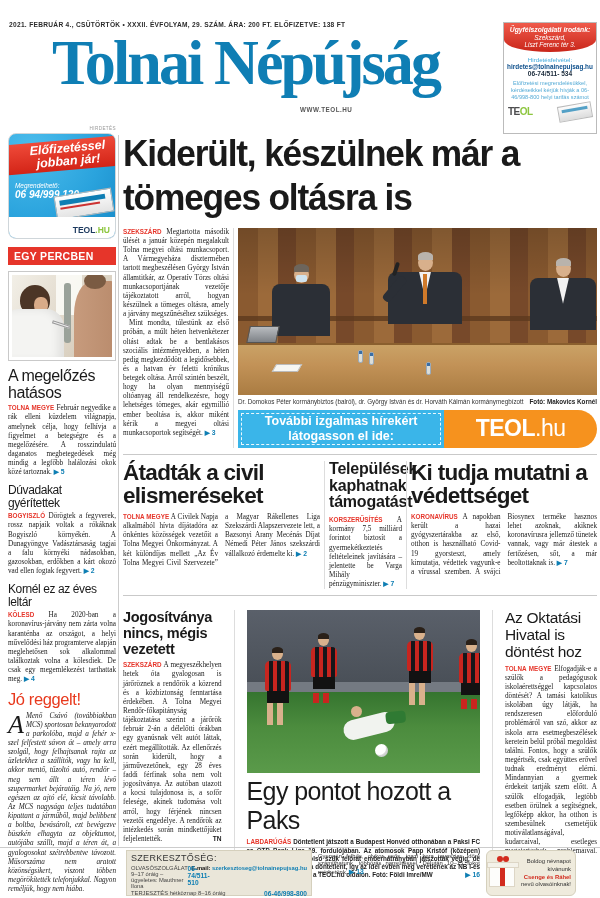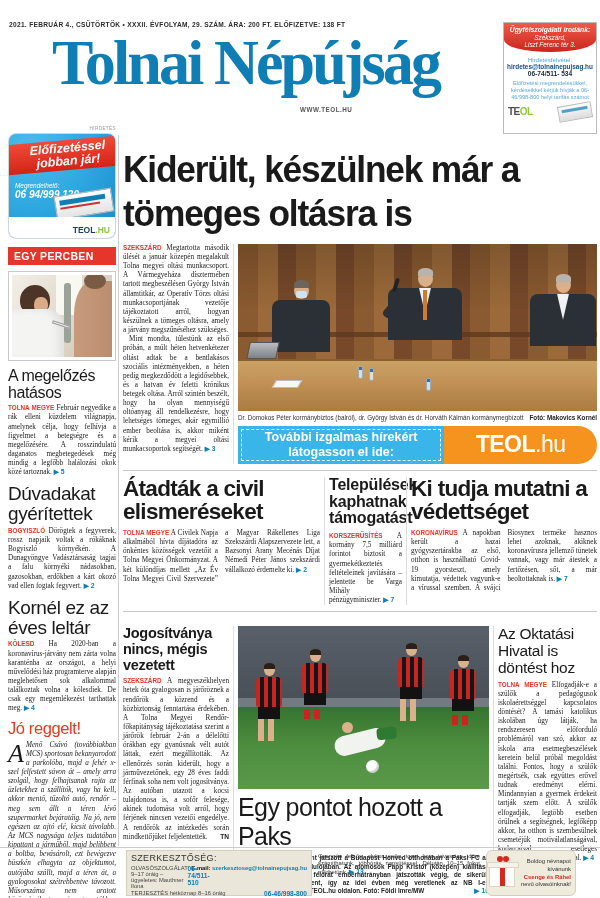--- a/index.html
+++ b/index.html
@@ -55,32 +55,32 @@
   .vax-pole { position:absolute; left:52px; top:8px; width:7px; height:60px; background:#9aa29a; border-radius:3px; }
   .nurse-hair { position:absolute; left:8px; top:10px; width:30px; height:30px; background:#4c3526; border-radius:50% 50% 45% 45%; }
   .nurse-face { position:absolute; left:22px; top:22px; width:14px; height:16px; background:#d9ab88; border-radius:45%; }
   .nurse-coat { position:absolute; left:-6px; top:34px; width:58px; height:52px; background:#f4f4f2; border-radius:12px 18px 0 0; box-shadow:inset -6px 0 8px rgba(0,0,0,.08); }
   .patient-back { position:absolute; right:-8px; top:6px; width:46px; height:84px; background:linear-gradient(90deg,#c79b7d,#b88a6b); border-radius:40% 20% 0 0; }
   .patient-head { position:absolute; right:6px; top:-2px; width:22px; height:16px; background:#7a5b43; border-radius:50%; }
   .syringe { position:absolute; left:40px; top:48px; width:18px; height:3px; background:#eee; border:1px solid #999; transform:rotate(18deg); }
 
   .side-art { margin-top:7px; }
   .side-art h3 { font-size:16px; line-height:1.04; letter-spacing:-.4px; font-weight:normal; margin-bottom:3px; }
-  .side-art h3.light { font-weight:400; font-size:19px; }
+  .side-art h3.light { font-weight:400; font-size:12px; }
   .side-art h3.red { color:#e8391d; font-weight:400; font-size:16.5px; }
   .body-text { font-family:"Liberation Serif", serif; font-size:7.2px; line-height:1.27; text-align:justify; hyphens:auto; -webkit-hyphens:auto; }
   .tag { font-family:"Liberation Sans", sans-serif; color:#e6352a; font-weight:bold; font-size:6.3px; }
   .ref { color:#0e7eb3; font-weight:bold; font-family:"Liberation Sans", sans-serif; font-size:6.8px; white-space:nowrap; }
   .byline { float:right; font-weight:bold; font-family:"Liberation Sans", sans-serif; font-size:6.6px; }
   .morning .body-text { font-style:italic; }
   .dropcap { float:left; font-family:"Liberation Serif", serif; font-style:italic; font-size:26px; line-height:.85; padding:2px 2px 0 0; }
 
   
   .vdiv-page { position:absolute; left:118px; top:135px; bottom:52px; width:1px; background:#ccc; }
-  .main { position:absolute; left:123px; top:148px; width:474px; }
+  .main { position:absolute; left:123px; top:132px; width:474px; }
   .main h1 { font-size:36px; line-height:1.22; letter-spacing:-1.2px; font-weight:bold; transform:scaleX(.98); transform-origin:left; }
 
   .lead-row { display:flex; margin-top:8px; }
   .lead-col { width:106px; }
   .vdiv { width:1px; background:#ddd; margin:0 4px; }
   .lead-right { flex:1; }
   .photo-main { position:relative; width:100%; height:167px; overflow:hidden;
     background:repeating-linear-gradient(90deg,#8a5a30 0 20px,#9c6a3a 20px 40px,#77492a 40px 58px); }
   .pm-shade { position:absolute; inset:0; background:linear-gradient(180deg,rgba(0,0,0,.18),rgba(0,0,0,0) 40%); }
   .pm-rail { position:absolute; top:88px; left:0; right:0; height:5px; background:#5d3a1e; opacity:.8; }
@@ -112,21 +112,21 @@
   .hrule { height:1px; background:#c9c9c9; margin:6px 0; }
 
   .mid-row { display:flex; }
   .mid-a { width:197px; }
   .mid-b { width:73px; }
   .mid-c { width:186px; }
   .mid-row h2 { font-weight:700; font-size:22.5px; line-height:1.05; letter-spacing:-.7px; margin-bottom:5px; }
   .mid-b h2 { font-size:16px; letter-spacing:-.2px; }
   .twocol { column-count:2; column-gap:7px; }
 
-  .bottom-row { display:flex; margin-top:14px; }
+  .bottom-row { display:flex; margin-top:14px;gap:8px; }
   .bot-a { width:106px; }
   .bot-b { width:251px; }
   .bot-c { width:99px; }
   .bot-a h2 { font-weight:bold; font-size:14.5px; line-height:1.08; letter-spacing:-.3px; margin-bottom:4px; }
   .bot-c h2 { font-weight:400; font-size:15.5px; line-height:1.08; letter-spacing:-.3px; margin-bottom:4px; }
 
   .photo-foot { position:relative; width:100%; height:163px; overflow:hidden;
     background:linear-gradient(180deg,#5a606a 0%,#4a5058 44%,#747a82 44%,#747a82 50%,#35742f 50%,#4c8c3e 72%,#5a9a4a 100%); }
   .fp { position:absolute; }
   .fp-head { width:11px; height:12px; background:#d9b18c; border-radius:50%; margin:0 auto; position:relative; }

